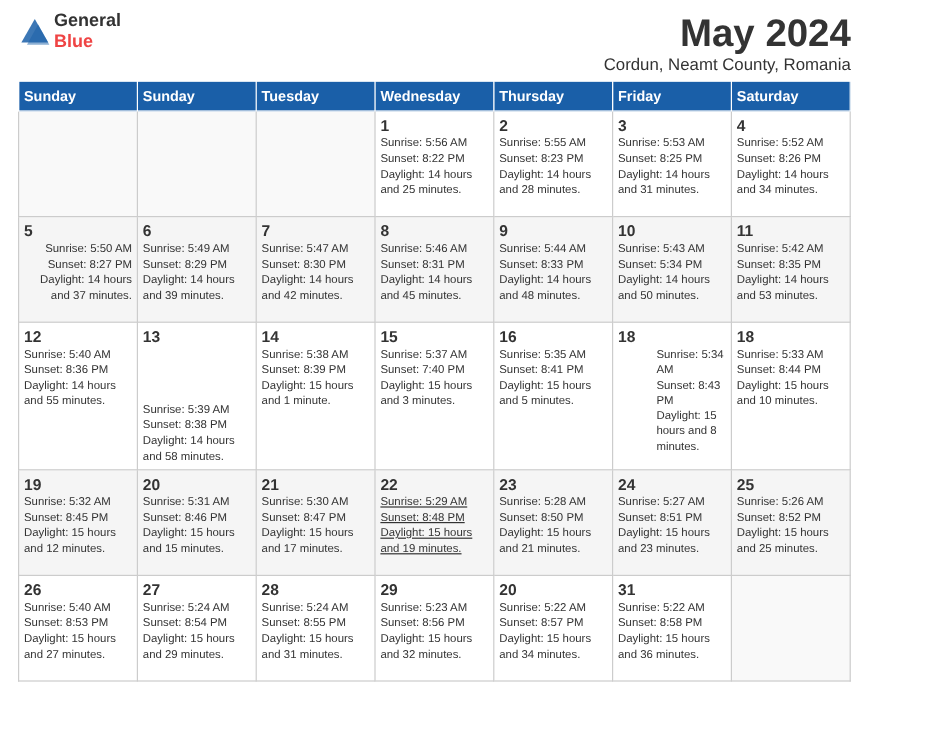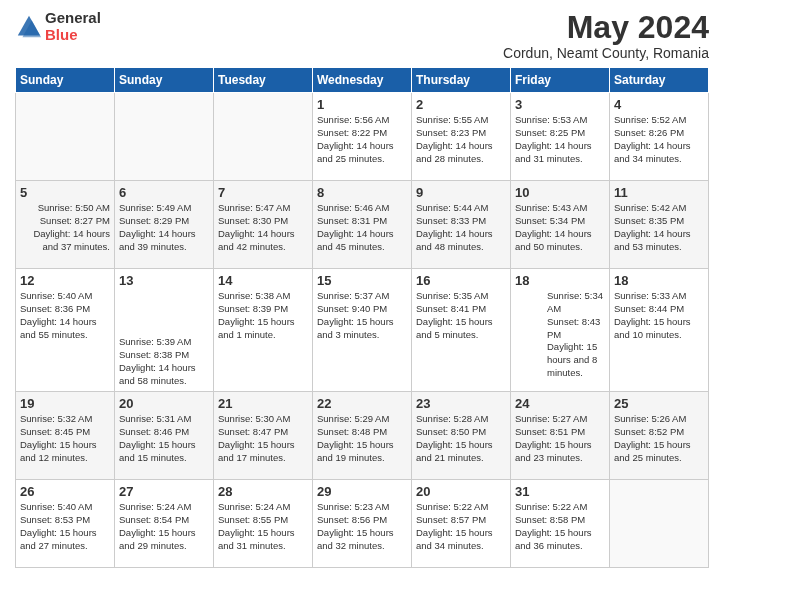--- a/index.html
+++ b/index.html
@@ -220,21 +220,21 @@
           </td>
           <td>
             <span class="day-number">14</span>
             <div class="day-info" style="white-space: pre-line;">Sunrise: 5:38 AM
 Sunset: 8:39 PM
 Daylight: 15 hours and 1 minute.</div>
           </td>
           <td>
             <span class="day-number">15</span>
             <div class="day-info" style="white-space: pre-line;">Sunrise: 5:37 AM
-Sunset: 9:40 PM
+Sunset: 7:40 PM
 Daylight: 15 hours and 3 minutes.</div>
           </td>
           <td>
             <span class="day-number">16</span>
             <div class="day-info" style="white-space: pre-line;">Sunrise: 5:35 AM
 Sunset: 8:41 PM
 Daylight: 15 hours and 5 minutes.</div>
           </td>
           <td>
             <span class="day-number">18</span>
@@ -263,21 +263,21 @@
 Daylight: 15 hours and 15 minutes.</div>
           </td>
           <td>
             <span class="day-number">21</span>
             <div class="day-info" style="white-space: pre-line;">Sunrise: 5:30 AM
 Sunset: 8:47 PM
 Daylight: 15 hours and 17 minutes.</div>
           </td>
           <td>
             <span class="day-number">22</span>
-            <div class="day-info" style="white-space: pre-line;">Sunrise: 5:29 AM
+            <div class="day-info" style="white-space: pre-line; text-decoration: underline;">Sunrise: 5:29 AM
 Sunset: 8:48 PM
 Daylight: 15 hours and 19 minutes.</div>
           </td>
           <td>
             <span class="day-number">23</span>
             <div class="day-info" style="white-space: pre-line;">Sunrise: 5:28 AM
 Sunset: 8:50 PM
 Daylight: 15 hours and 21 minutes.</div>
           </td>
           <td>

